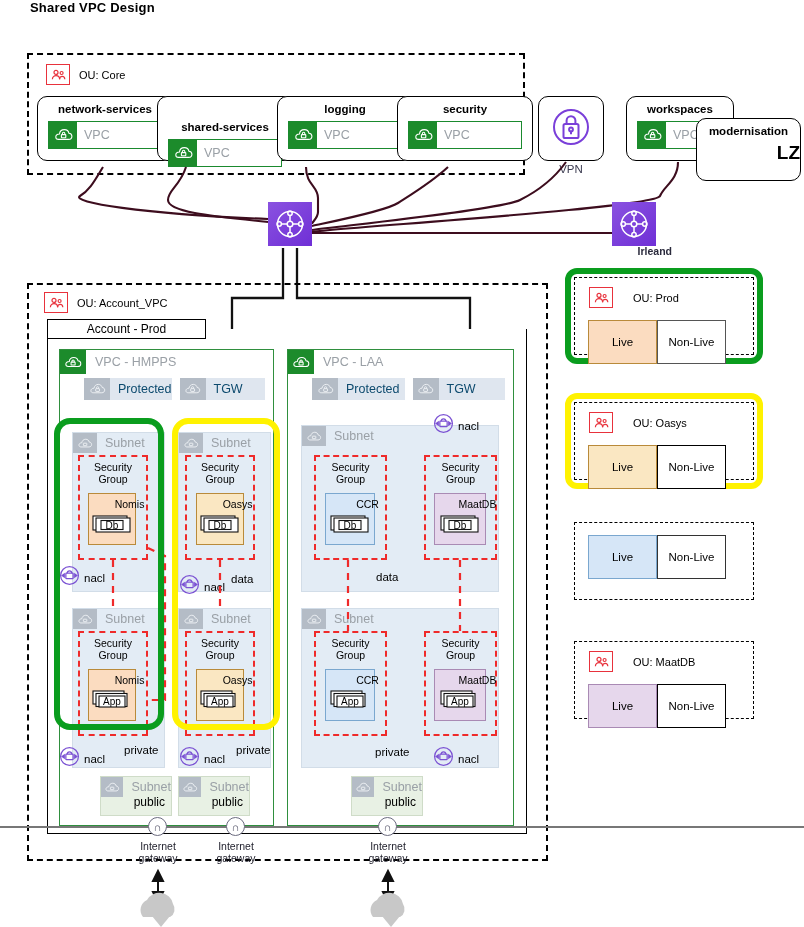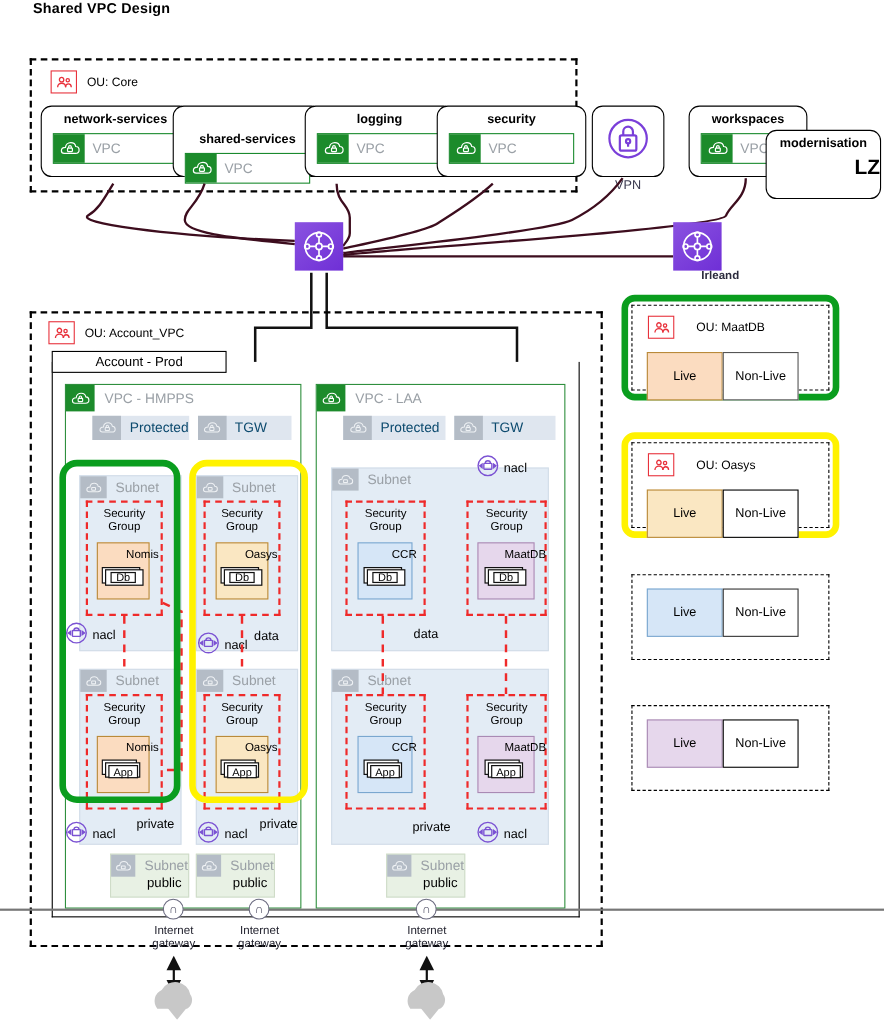--- a/index.html
+++ b/index.html
@@ -754,21 +754,21 @@
     <span class="ou-badge">
       <svg width="15" height="12" viewBox="0 0 15 12">
           <g fill="none" stroke="#e8323c" stroke-width="1.2">
         <circle cx="5" cy="3.4" r="2"></circle>
             <path d="M1.4 10.3c0-2.2 1.6-3.6 3.6-3.6s3.6 1.4 3.6 3.6"></path>
         <circle cx="10.6" cy="4" r="1.5"></circle>
             <path d="M8.6 10.3c0-1.9 1-3 2.6-3s2.6 1.1 2.6 3"></path>
           </g>
         </svg>
     </span>
-    <span class="ou-label">OU: MaatDB</span>
+    <span class="ou-label">OU: Prod</span>
   </div>
   <div class="leg-boxes">
     <div class="bx" style="background:#fbdcc0;border:1.4px solid #b98a3a;">Live</div>
     <div class="bx" style="background:#fff;border:1.4px solid #555;">Non-Live</div>
   </div>
 </div>
 
 <div class="abs ring" style="left:565px;top:393px;width:198px;height:96px;border:6px solid #fff200;"></div>
 <div class="abs leg" style="left:574px;top:402px;width:180px;height:78px;">
   <div class="leg-head">
@@ -791,17 +791,30 @@
 </div>
 
 <div class="abs leg" style="left:574px;top:522px;width:180px;height:78px;">
   <div class="leg-boxes">
     <div class="bx" style="background:#d6e6f7;border:1.4px solid #7aa7cf;">Live</div>
     <div class="bx" style="background:#fff;border:1.4px solid #333;">Non-Live</div>
   </div>
 </div>
 
 <div class="abs leg" style="left:574px;top:641px;width:180px;height:78px;">
+  <div class="leg-head">
+    <span class="ou-badge">
+      <svg width="15" height="12" viewBox="0 0 15 12">
+          <g fill="none" stroke="#e8323c" stroke-width="1.2">
+        <circle cx="5" cy="3.4" r="2"></circle>
+            <path d="M1.4 10.3c0-2.2 1.6-3.6 3.6-3.6s3.6 1.4 3.6 3.6"></path>
+        <circle cx="10.6" cy="4" r="1.5"></circle>
+            <path d="M8.6 10.3c0-1.9 1-3 2.6-3s2.6 1.1 2.6 3"></path>
+          </g>
+        </svg>
+    </span>
+    <span class="ou-label">OU: MaatDB</span>
+  </div>
   <div class="leg-boxes">
     <div class="bx" style="background:#e6d7ec;border:1.4px solid #a98ab4;">Live</div>
     <div class="bx" style="background:#fff;border:1.4px solid #000;">Non-Live</div>
   </div>
 </div>
 
 </body></html>

